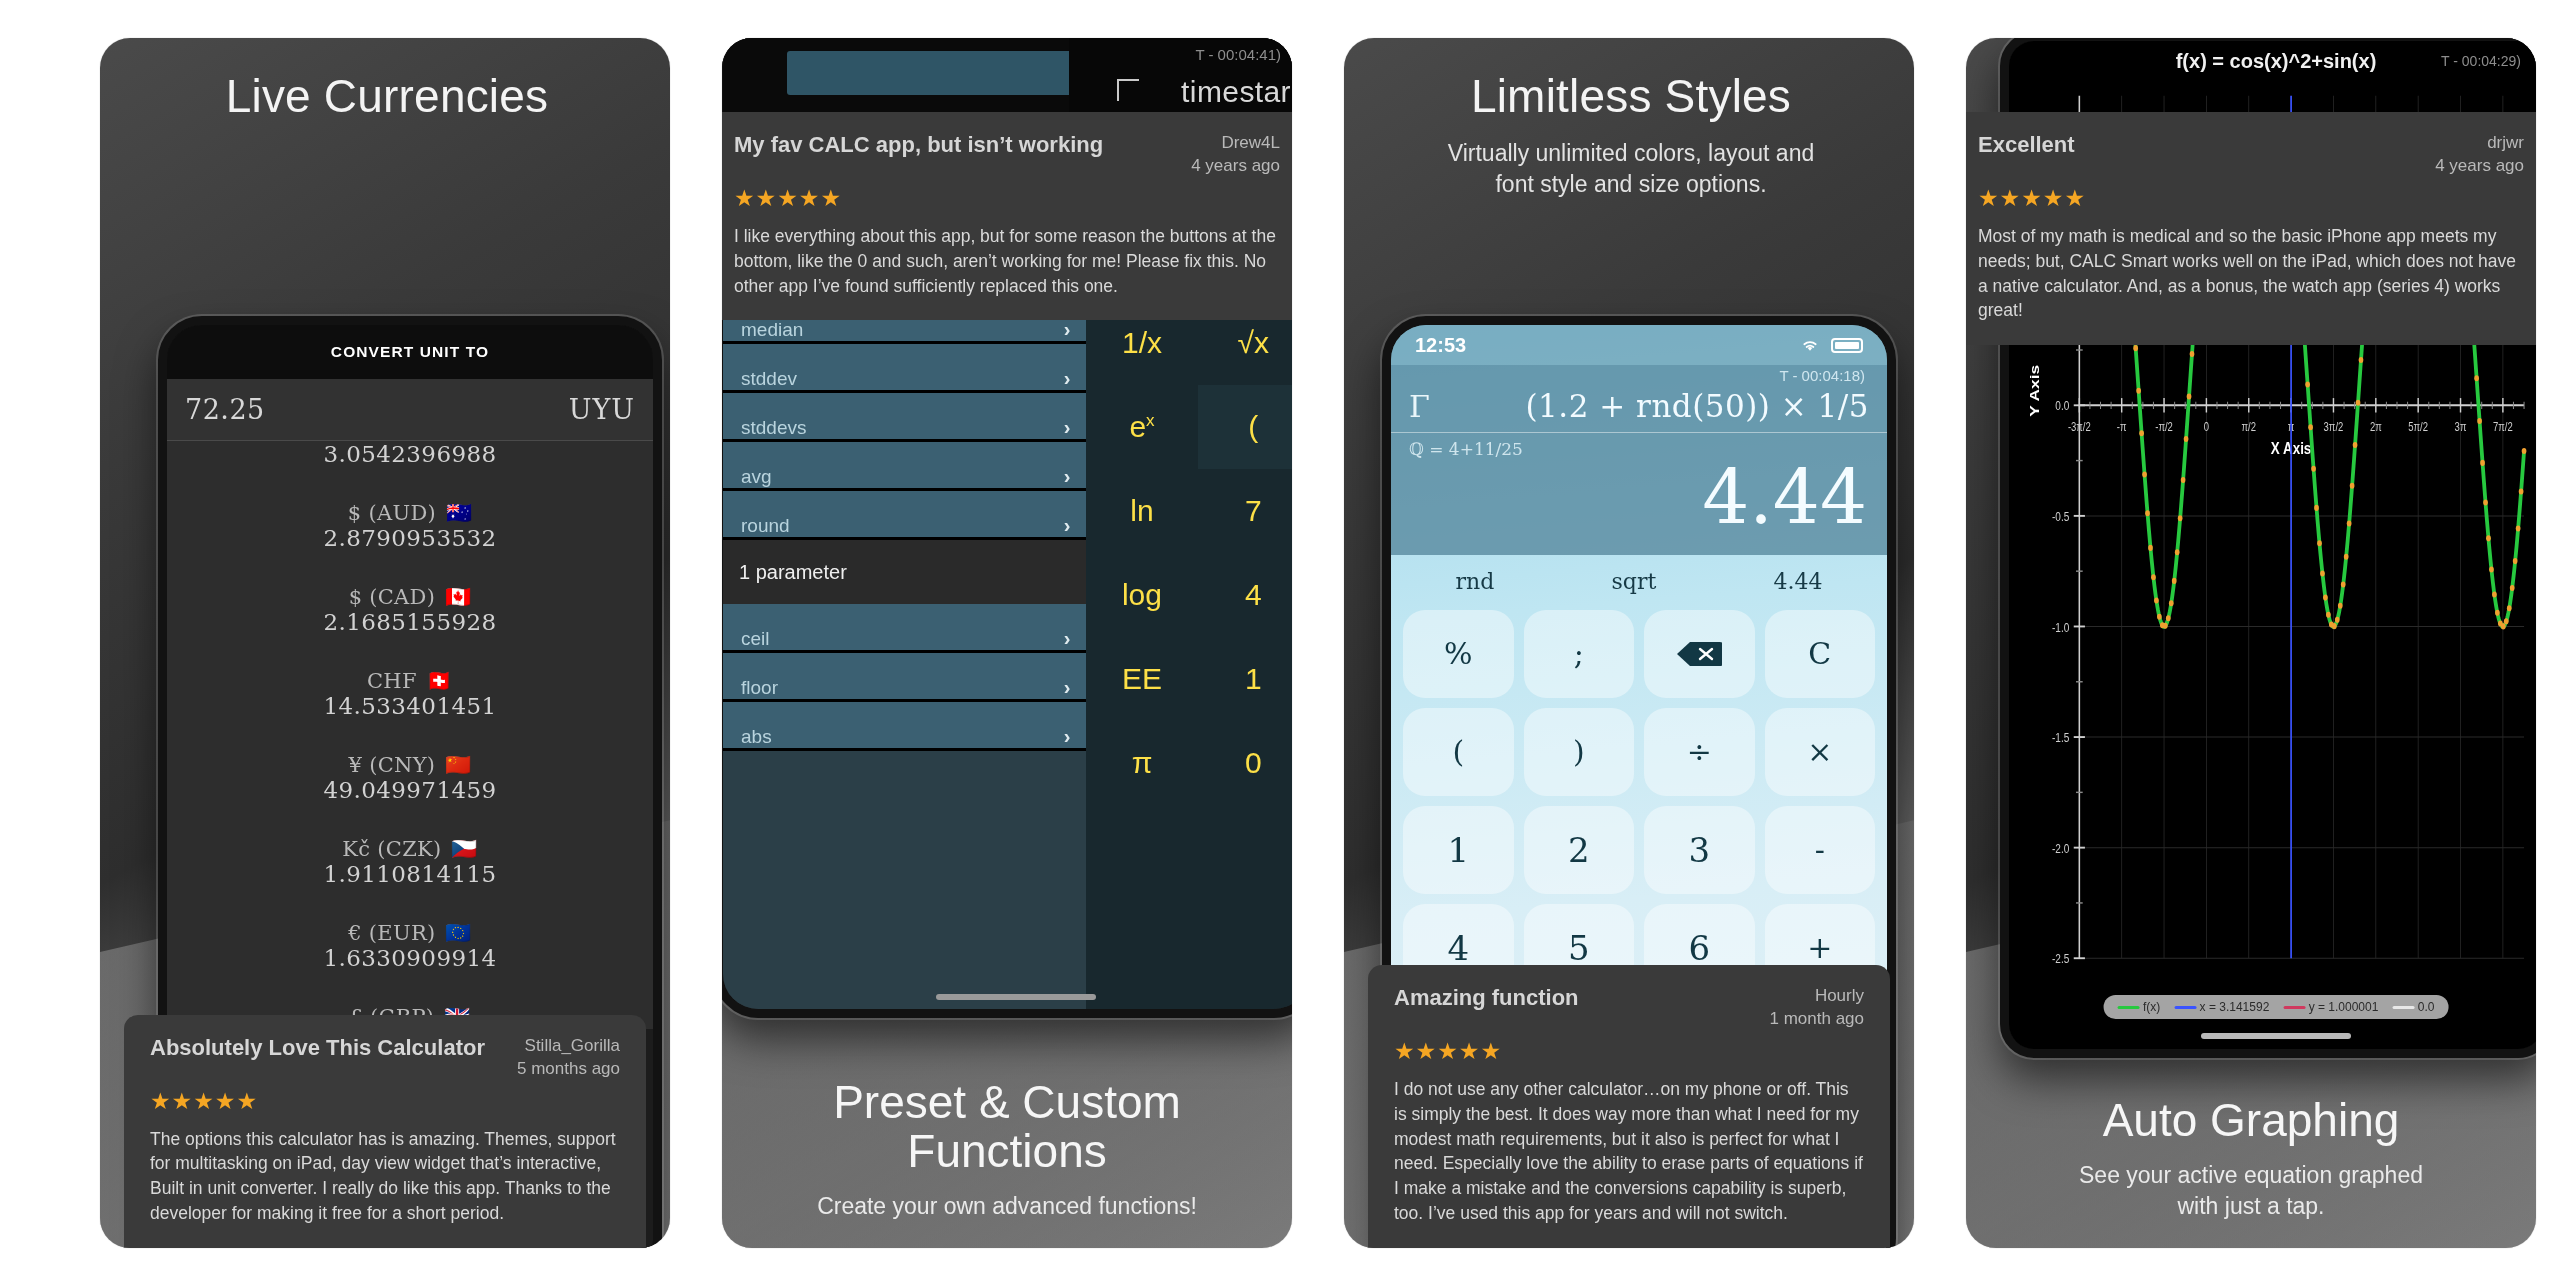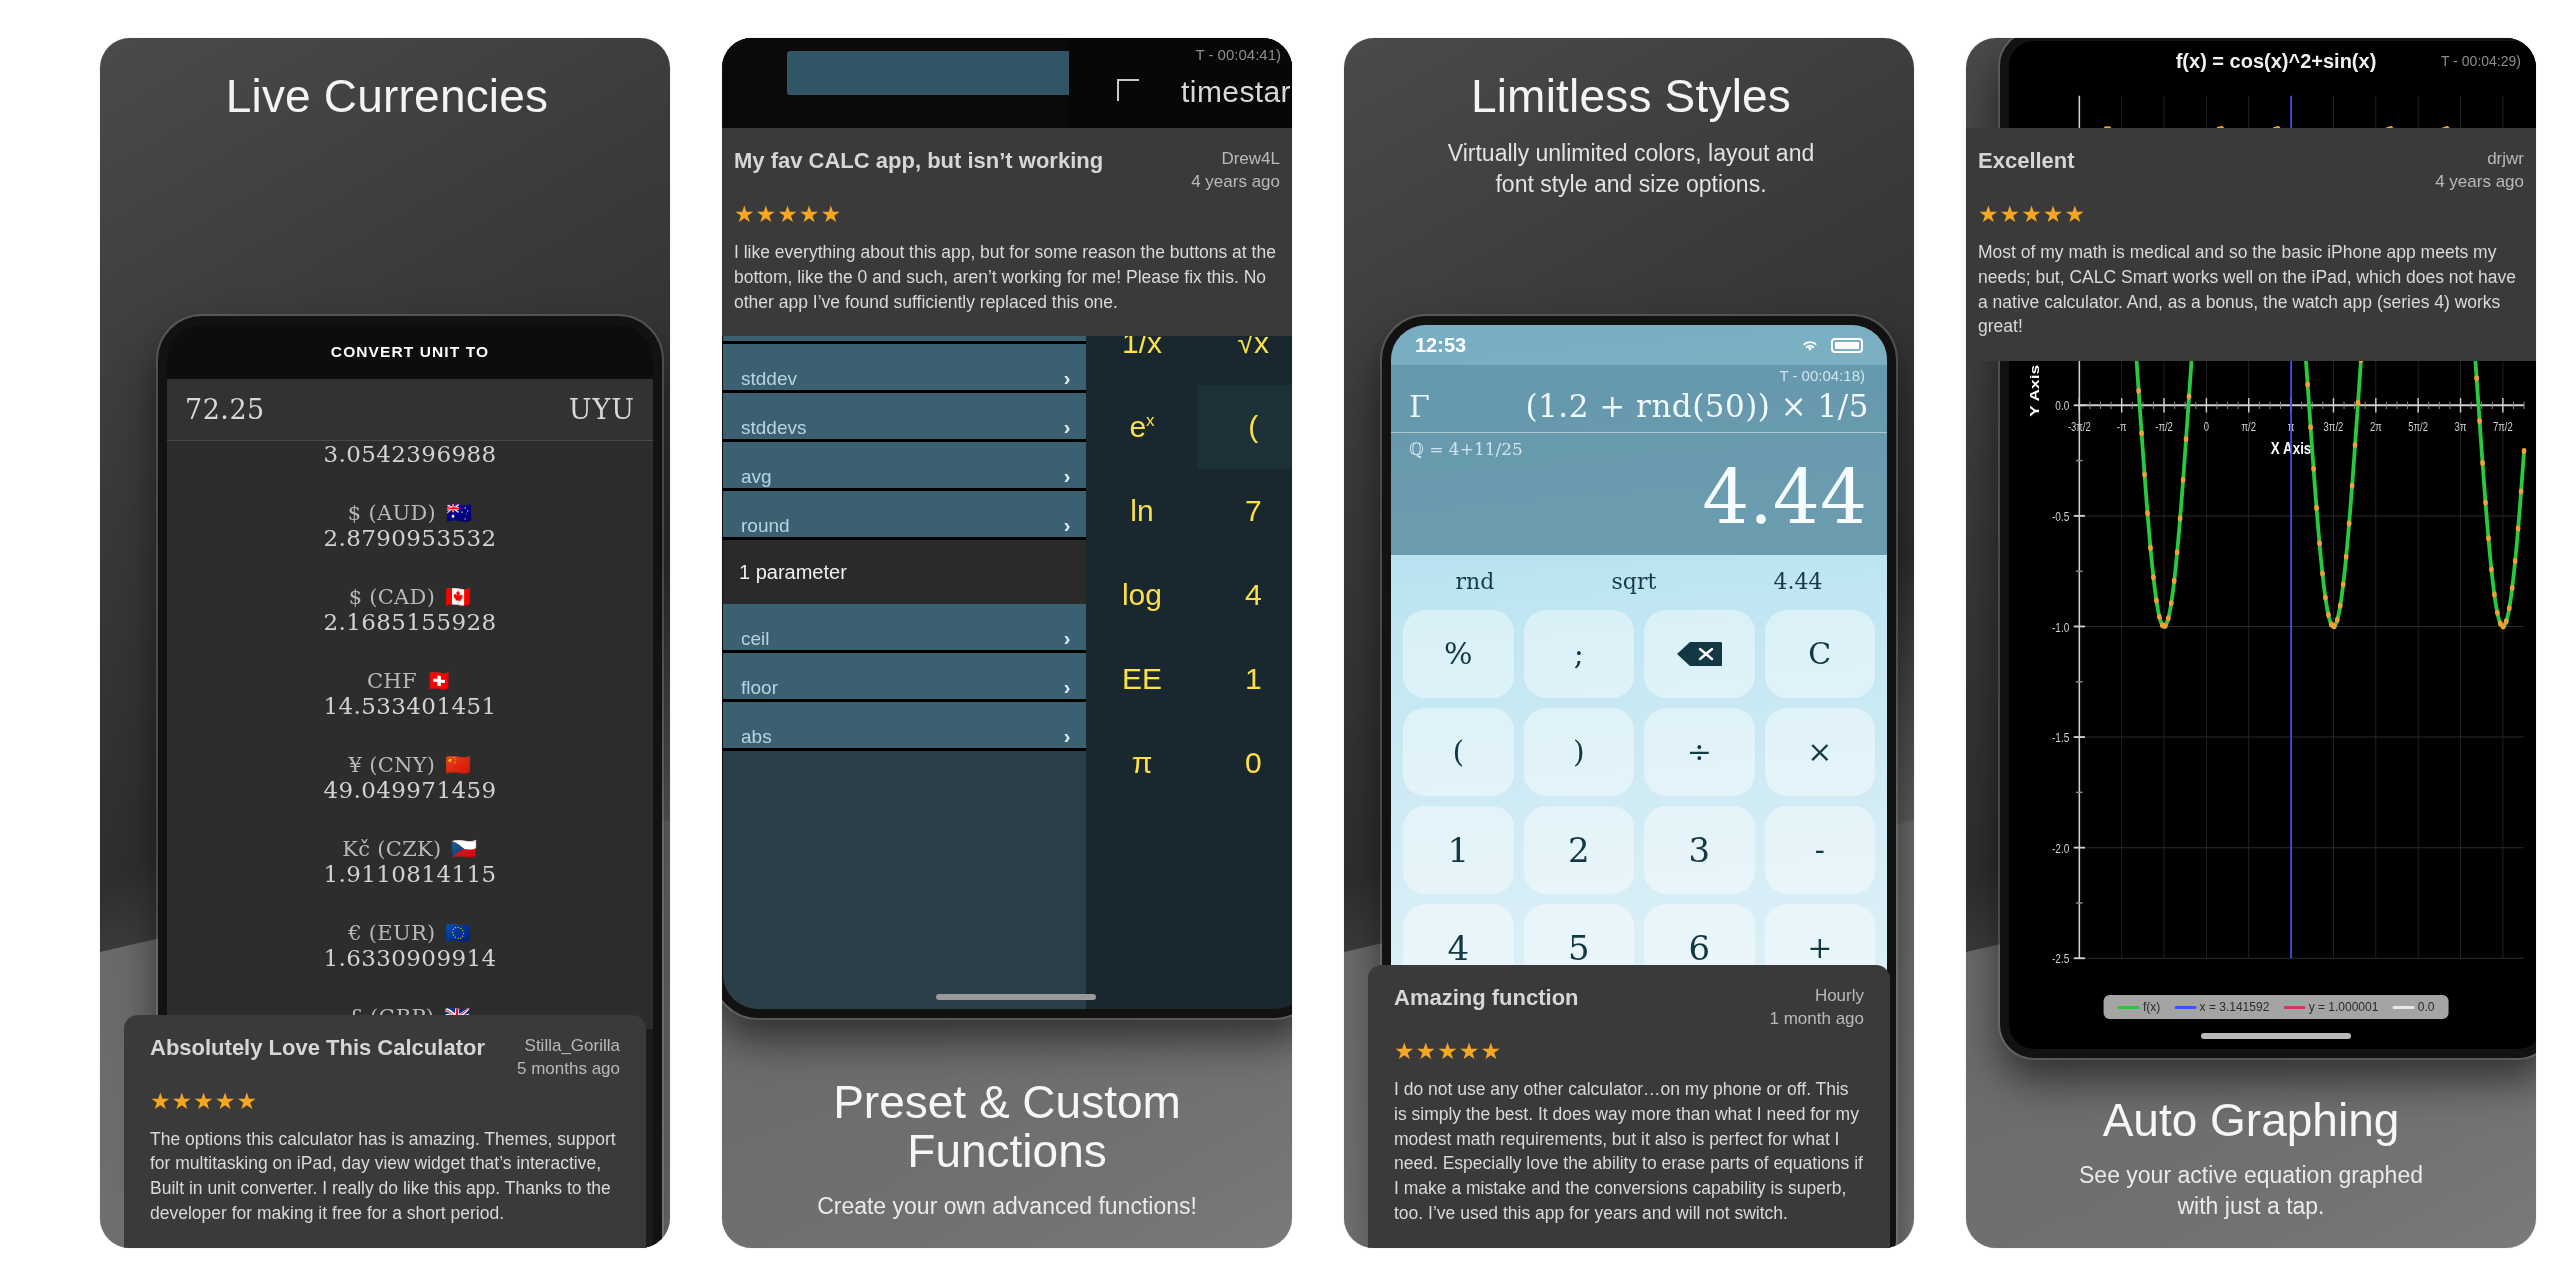--- a/index.html
+++ b/index.html
@@ -61,21 +61,21 @@
   .foot p { margin-top: 14px; font-size: 23px; color:#eaeaea; line-height: 1.35;}
 
   
   .review {
     position: absolute; z-index: 8;
     background: #3a3a3a;
     color: #dcdcdc;
     padding: 20px 26px 22px 26px;
     border-radius: 14px;
   }
-  .review.top { top: 90px; left: -14px; right: -14px; border-radius: 0 0 14px 14px; }
+  .review.top { top: 74px; left: -14px; right: -14px; border-radius: 0 0 14px 14px; }
   .review.bottom { bottom: 0; left: 24px; right: 24px; border-radius: 14px 14px 0 0; }
   .rv-head { display:flex; align-items:flex-start; justify-content:space-between; gap:14px; }
   .rv-title { font-size: 22px; font-weight: 700; color:#d6d6d6; line-height:1.2; }
   .rv-meta { text-align:right; font-size:17px; color:#b9b9b9; line-height:1.35; white-space:nowrap;}
   .rv-stars { color:#f5a623; font-size: 23px; letter-spacing: 1px; margin: 7px 0 12px 0; }
   .rv-body { font-size: 17.5px; line-height: 1.42; color:#d9d9d9; }
 
   
   .phone {
     position:absolute; z-index:5;
@@ -182,21 +182,21 @@
   .bksp { width:46px; height:28px; position:relative; }
 
   
   .p4-phone { left: 34px; right: -16px; top: -6px; bottom: 190px; border-radius:34px;}
   .gr-head { height:40px; background:#000; display:flex; align-items:center; justify-content:center; position:relative;}
   .gr-head .fx { color:#f0f0f0; font-size:20px; font-weight:700; font-family:"Liberation Sans",sans-serif;}
   .gr-head .t { position:absolute; right:22px; color:#8d8d8d; font-size:14px; font-family:"Liberation Sans",sans-serif;}
   .graph-wrap { position:absolute; top:40px; left:0; right:0; bottom:0; background:#000; padding: 6px 10px 10px 10px;}
   .legend {
     position:absolute; left:50%; transform:translateX(-50%); bottom:30px;
-    background: rgba(210,210,210,.78); border-radius:6px;
+    background: rgba(210,210,210,.78); border-radius:12px;
     padding: 5px 14px; display:flex; align-items:center; gap:14px;
     font-size:12px; color:#2b2b2b; font-family:"Liberation Sans",sans-serif; white-space:nowrap;
   }
   .legend .sw { display:inline-block; width:22px; height:3px; border-radius:2px; vertical-align:middle;}
   .homebar2 { position:absolute; bottom:10px; left:50%; transform:translateX(-50%); width:150px; height:6px; background:#b9b9b9; border-radius:3px;}
 </style>
 </head>
 <body>
 
 <div class="stage">

